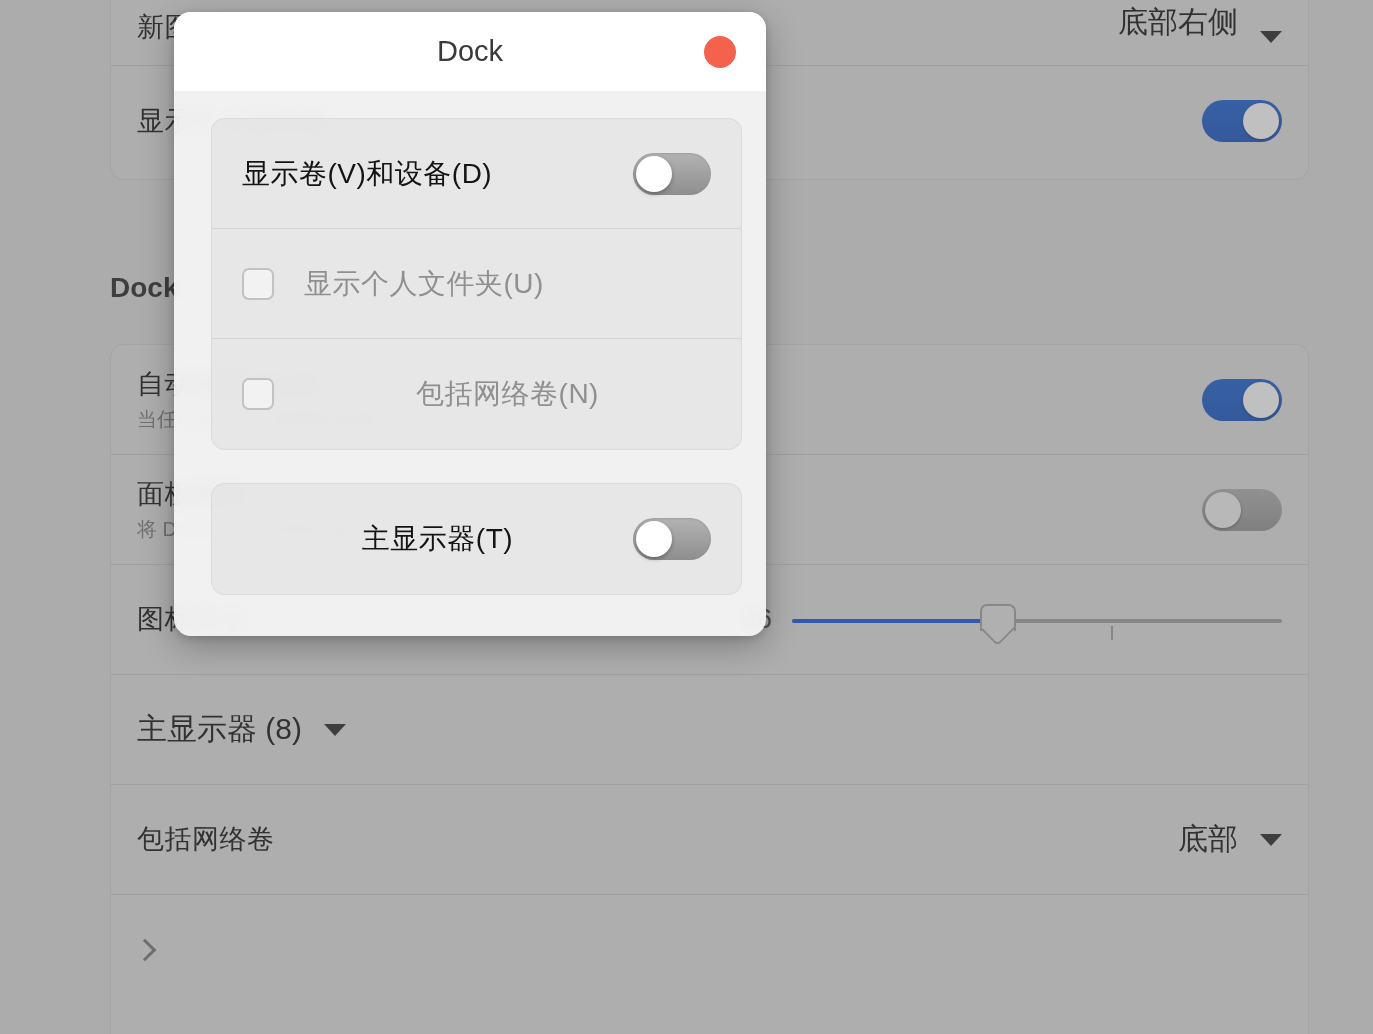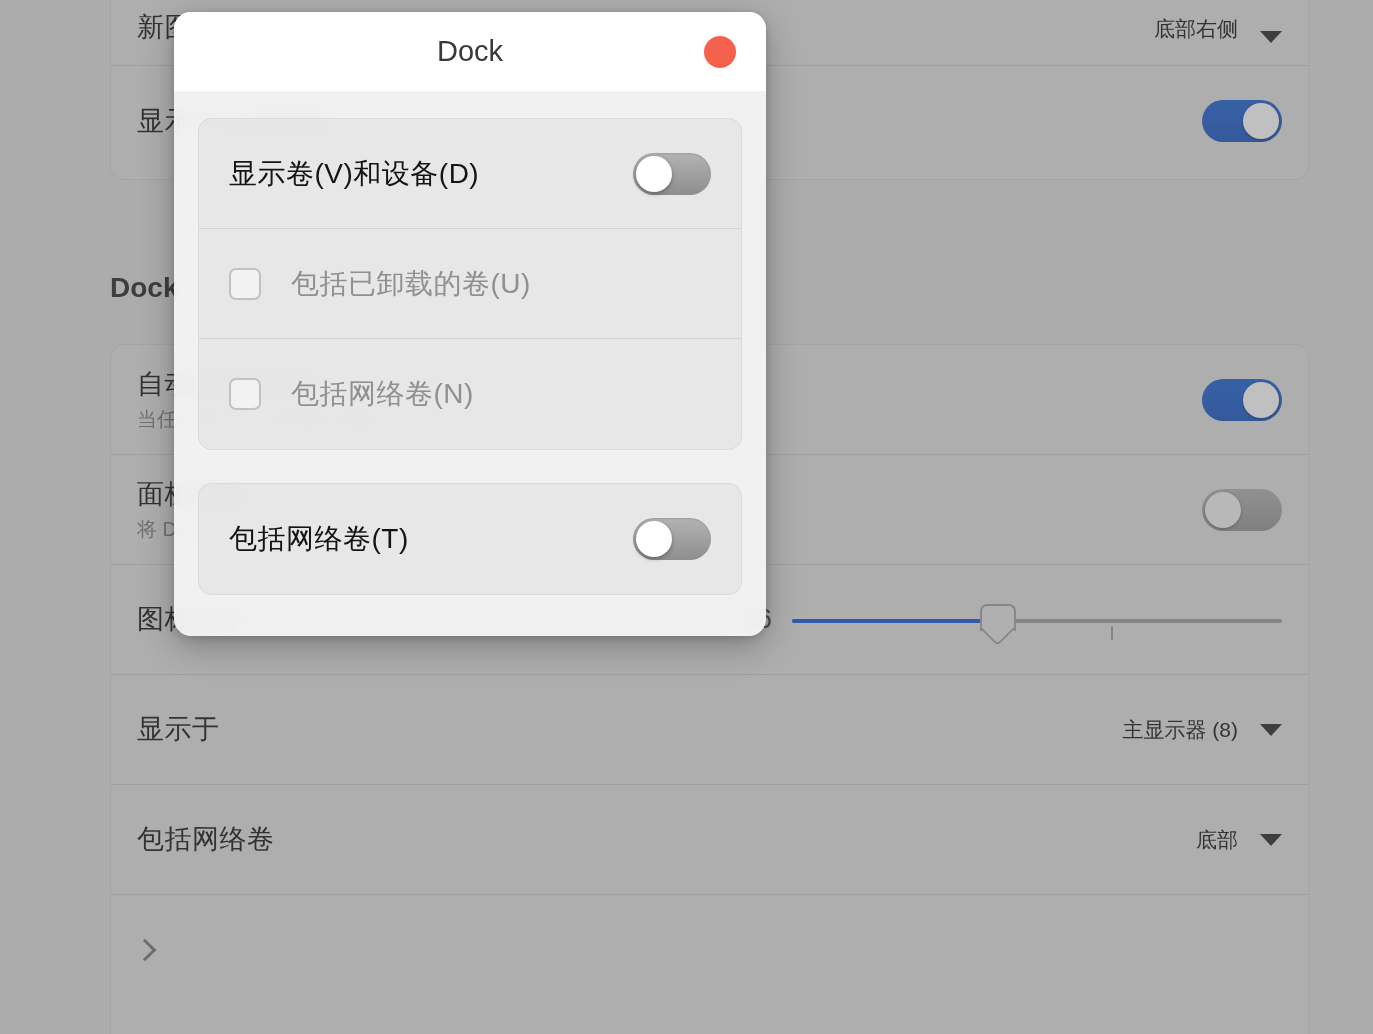--- a/index.html
+++ b/index.html
@@ -37,21 +37,21 @@
   }
   .row:last-child{ border-bottom:none; }
   .row-texts{ display:flex; flex-direction:column; justify-content:center; flex:1 1 auto; }
   .row-title{
     font-size:27px; color:#1a1a1a; letter-spacing:0.5px; line-height:1.2;
   }
   .row-sub{
     font-size:20px; color:#6f6f6f; margin-top:7px; line-height:1.2;
   }
   .row-value{
-    font-size:21px; color:#1a1a1a; margin-right:22px; white-space:nowrap;
+    font-size:30px; color:#1a1a1a; margin-right:22px; white-space:nowrap;
   }
   .caret-down{
     width:0;height:0;
     border-left:11px solid transparent;
     border-right:11px solid transparent;
     border-top:12px solid #2b2b2b;
   }
   .chevron-right{
     width:16px;height:16px;
     border-right:3px solid #6a6a6a;
@@ -163,35 +163,36 @@
   }
   #dialog-close{
     position:absolute;
     right:30px; top:50%; transform:translateY(-50%);
     width:32px;height:32px;border-radius:50%;
     background:#f4614d;
     border:none; cursor:pointer;
   }
   #dialog-body{
     padding:26px 24px;
+    margin-left:13px;
   }
   .card{
     background:rgba(226,226,226,0.72);
     border:1px solid rgba(0,0,0,0.055);
     border-radius:14px;
     overflow:hidden;
   }
   .card + .card{ margin-top:33px; }
   .card-row{
     display:flex; align-items:center;
     height:110px;
     padding:0 30px;
     border-bottom:1px solid rgba(0,0,0,0.085);
   }
-  .card-row:last-child{ border-bottom:none; }
+  .card-row:last-child{ border-bottom:none;text-align:center; }
   .card-label{
     font-size:28px; color:#141414; flex:1 1 auto; letter-spacing:0.5px;
   }
   .card-label.disabled{ color:#909090; }
   .checkbox{
     width:32px;height:32px;
     border-radius:7px;
     background:#f2f2f2;
     border:2px solid #c2c2c2;
     margin-right:30px;
@@ -272,23 +273,20 @@
           <div class="slider-tick"></div>
           <div class="slider-handle">
             <div class="hbody"></div>
             <div class="hpoint"></div>
           </div>
         </div>
       </div>
     </div>
 
     <div class="row">
-      <div class="row-texts">
-        <div class="row-title">显示于</div>
-      </div>
       <div class="row-value">主显示器 (8)</div>
       <div class="caret-down"></div>
     </div>
 
     <div class="row">
       <div class="row-texts">
         <div class="row-title">包括网络卷</div>
       </div>
       <div class="row-value">底部</div>
       <div class="caret-down"></div>
@@ -314,31 +312,31 @@
 
     <div class="card">
       <div class="card-row">
         <div class="card-label">显示卷(V)和设备(D)</div>
         <div class="dlg-toggle">
           <div class="knob"></div>
         </div>
       </div>
       <div class="card-row">
         <div class="checkbox"></div>
-        <div class="card-label disabled">包括已卸载的卷(U)</div>
+        <div class="card-label disabled">显示个人文件夹(U)</div>
       </div>
       <div class="card-row">
         <div class="checkbox"></div>
         <div class="card-label disabled">包括网络卷(N)</div>
       </div>
     </div>
 
     <div class="card">
       <div class="card-row">
-        <div class="card-label">包括网络卷(T)</div>
+        <div class="card-label">主显示器(T)</div>
         <div class="dlg-toggle">
           <div class="knob"></div>
         </div>
       </div>
     </div>
 
   </div>
 </div>
 
 </body></html>

